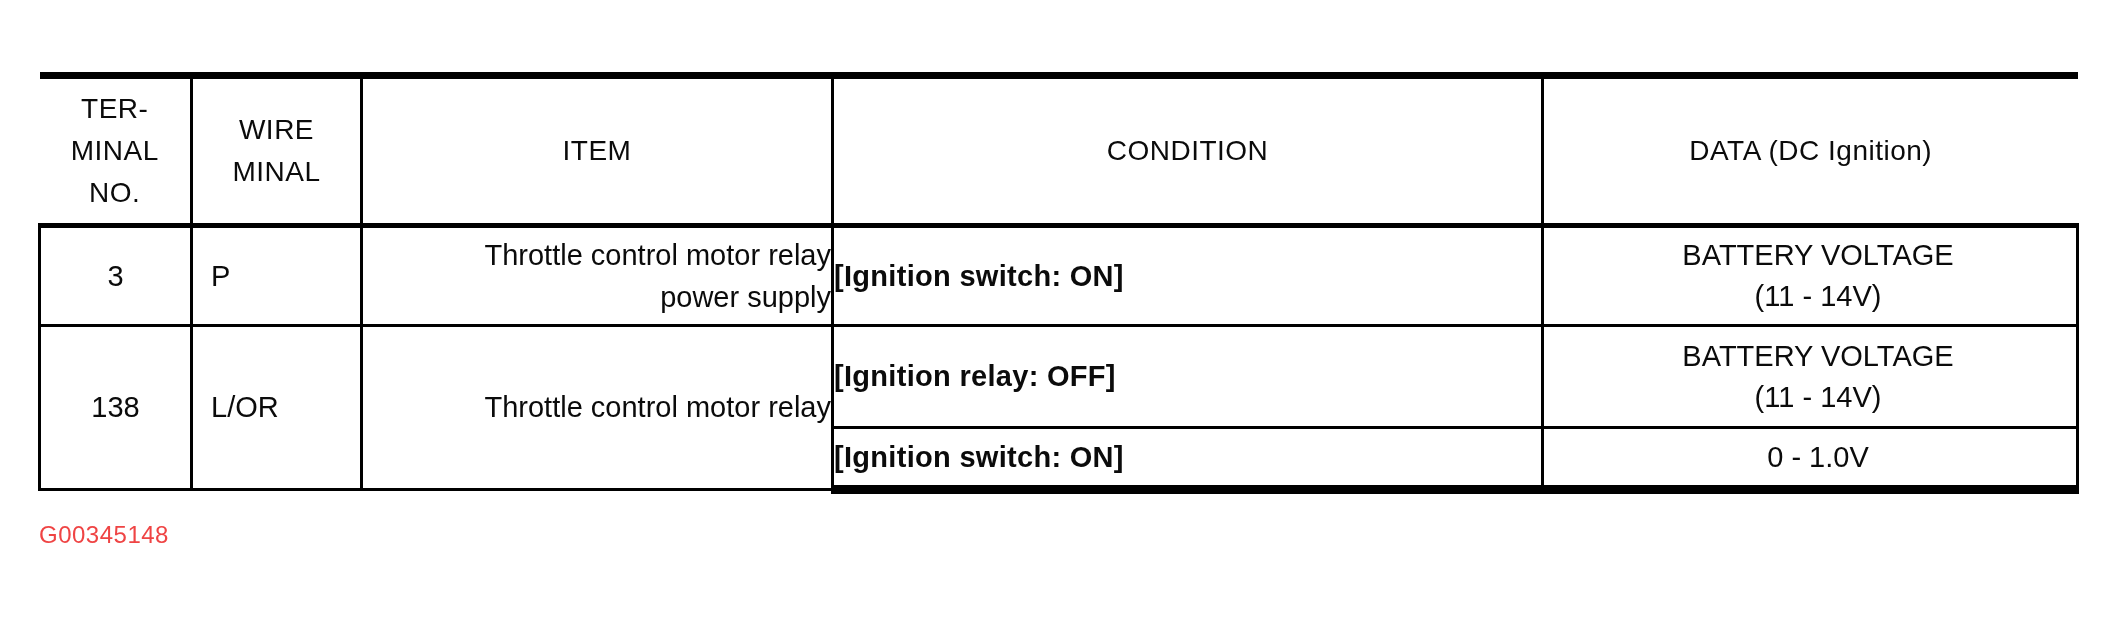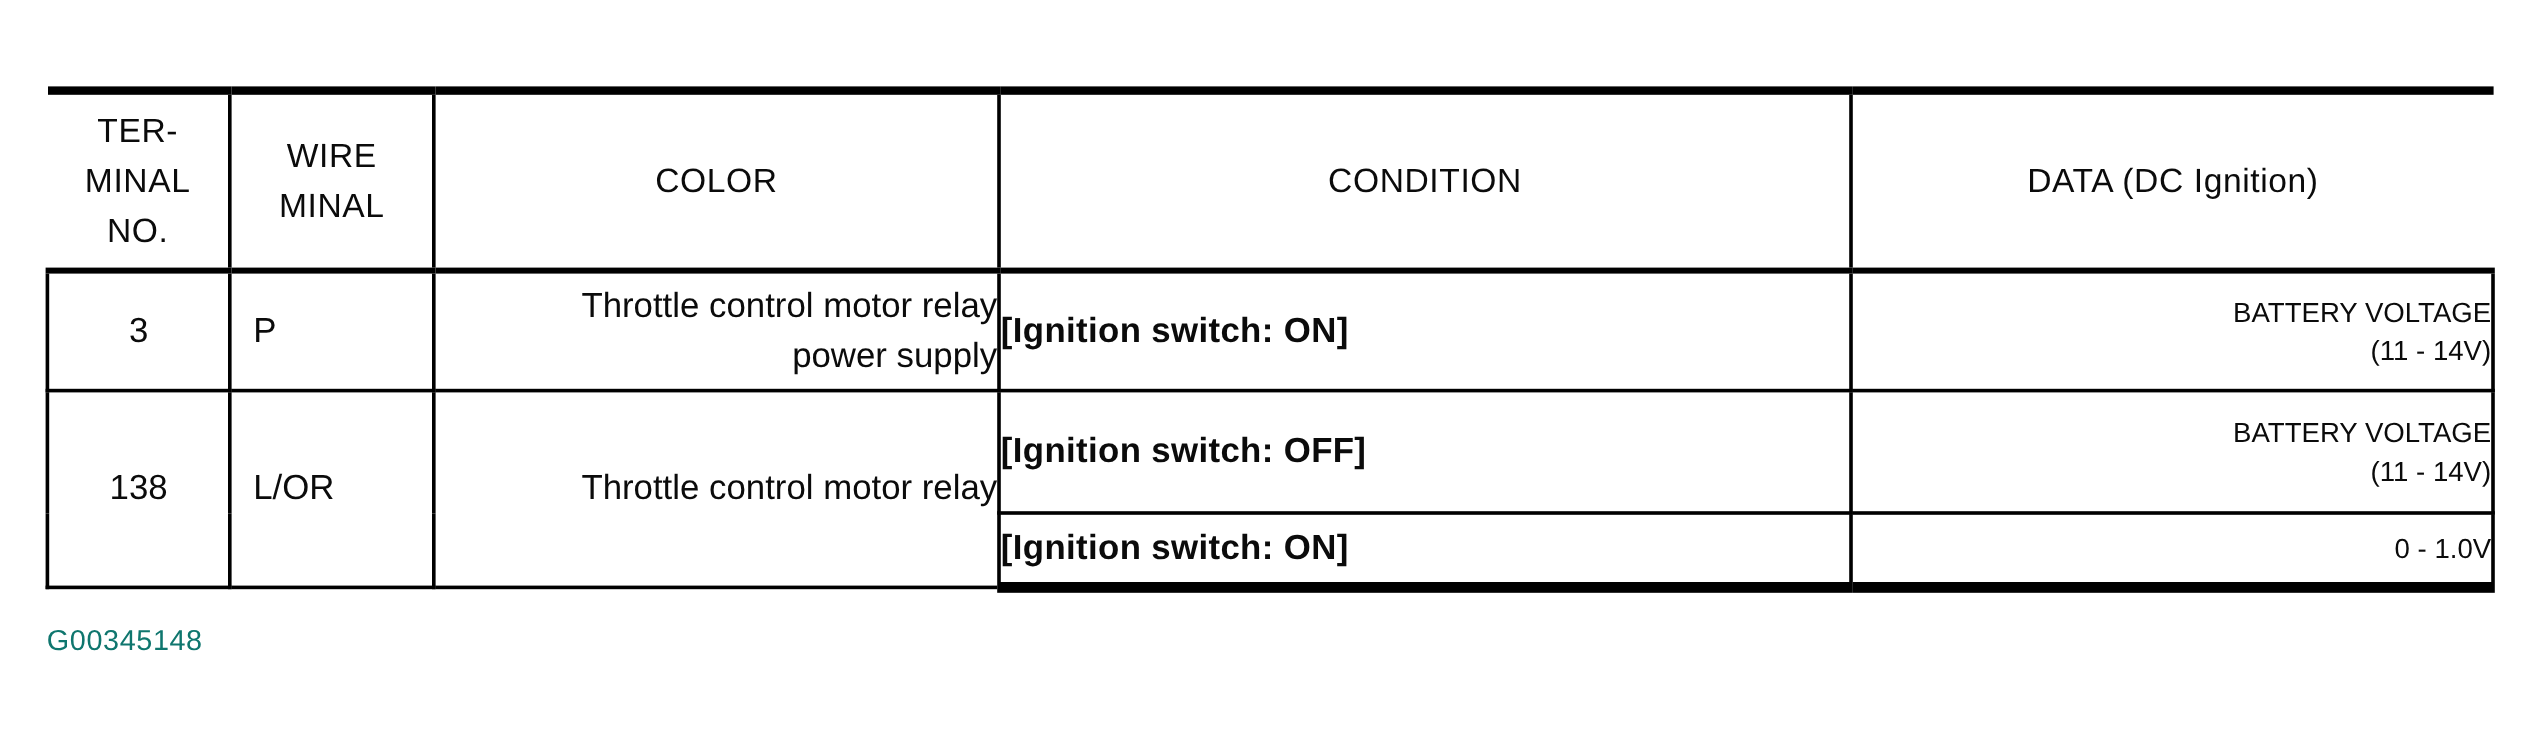--- a/index.html
+++ b/index.html
@@ -79,33 +79,33 @@
     line-height: 1.45;
     white-space: pre-line;
   }
   td.cell-condition {
     text-align: left;
     font-size: 29px;
     font-weight: 700;
     letter-spacing: 0.3px;
   }
   td.cell-data {
-    text-align: right;
+    text-align: center;
     padding-left: 16px;
-    font-size: 23px;
+    font-size: 29px;
     line-height: 1.4;
     white-space: pre-line;
   }
   .figure-caption {
     position: absolute;
     left: 39px;
     top: 521px;
     font-size: 24px;
     letter-spacing: 0.5px;
-    color: #0f766e;
+    color: #ef4444;
   }
 </style>
 </head>
 <body>
 
 <div class="page">
 
   <table class="spec-table">
     <colgroup>
       <col style="width:152px">
@@ -114,40 +114,40 @@
       <col style="width:710px">
       <col style="width:535px">
     </colgroup>
     <thead>
       <tr>
         <th>TER-
 MINAL
 NO.</th>
         <th>WIRE
 MINAL</th>
-        <th>COLOR</th>
+        <th>ITEM</th>
         <th>CONDITION</th>
         <th>DATA (DC Ignition)</th>
       </tr>
     </thead>
     <tbody>
       <tr class="row-1">
         <td class="cell-terminal first-col">3</td>
         <td class="cell-wire">P</td>
         <td class="cell-item">Throttle control motor relay
 power supply</td>
         <td class="cell-condition">[Ignition switch: ON]</td>
         <td class="cell-data last-col">BATTERY VOLTAGE
 (11 - 14V)</td>
       </tr>
       <tr class="row-2a">
         <td class="cell-terminal first-col" rowspan="2">138</td>
         <td class="cell-wire" rowspan="2">L/OR</td>
         <td class="cell-item" rowspan="2">Throttle control motor relay</td>
-        <td class="cell-condition">[Ignition switch: OFF]</td>
+        <td class="cell-condition">[Ignition relay: OFF]</td>
         <td class="cell-data last-col">BATTERY VOLTAGE
 (11 - 14V)</td>
       </tr>
       <tr class="row-2b last-row">
         <td class="cell-condition">[Ignition switch: ON]</td>
         <td class="cell-data last-col">0 - 1.0V</td>
       </tr>
     </tbody>
   </table>
 

